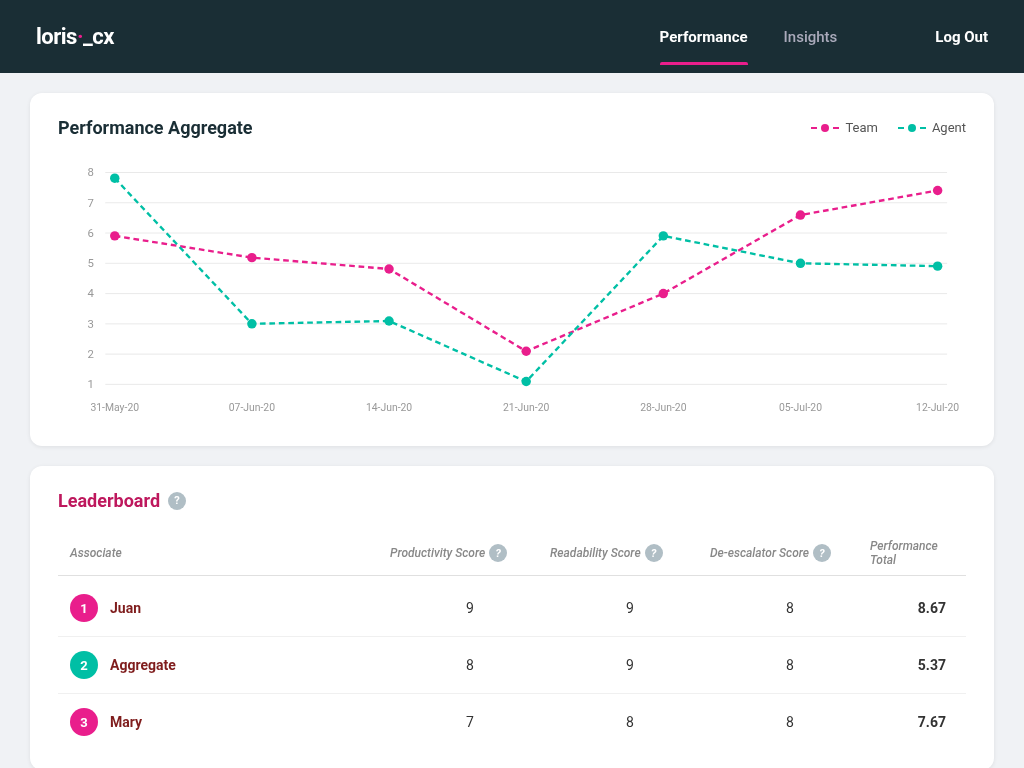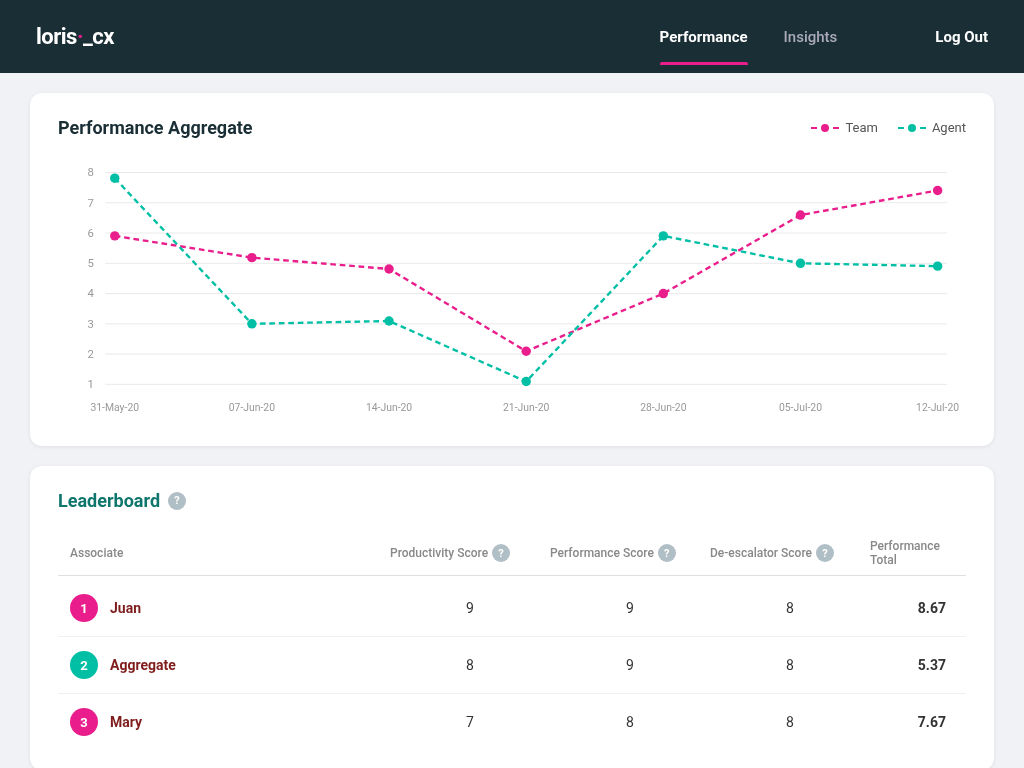--- a/index.html
+++ b/index.html
@@ -146,21 +146,21 @@
     
     .leaderboard-header {
       display: flex;
       align-items: center;
       gap: 8px;
       margin-bottom: 20px;
     }
     .leaderboard-title {
       font-size: 18px;
       font-weight: 700;
-      color: #0f766e;
+      color: #be185d;
     }
     .help-icon {
       width: 18px;
       height: 18px;
       border-radius: 50%;
       background: #b0bec5;
       color: #fff;
       font-size: 11px;
       font-weight: 700;
       display: flex;
@@ -175,20 +175,21 @@
       border-bottom: 1px solid #e0e0e0;
       margin-bottom: 4px;
     }
     .table-header-cell {
       font-size: 12px;
       color: #888;
       font-weight: 500;
       display: flex;
       align-items: center;
       gap: 4px;
+      font-style: italic;
     }
     .table-row {
       display: grid;
       grid-template-columns: 320px 160px 160px 160px 1fr;
       padding: 14px 12px;
       border-bottom: 1px solid #f0f0f0;
       align-items: center;
     }
     .table-row:last-child {
       border-bottom: none;
@@ -320,21 +321,21 @@
 
     <div class="table-header">
       <div class="table-header-cell">
         <span>Associate</span>
       </div>
       <div class="table-header-cell">
         <span>Productivity Score</span>
         <div class="help-icon">?</div>
       </div>
       <div class="table-header-cell">
-        <span>Performance Score</span>
+        <span>Readability Score</span>
         <div class="help-icon">?</div>
       </div>
       <div class="table-header-cell">
         <span>De-escalator Score</span>
         <div class="help-icon">?</div>
       </div>
       <div class="table-header-cell" style="justify-content: center; padding-right: 8px;">
         <span>Performance Total</span>
       </div>
     </div>

